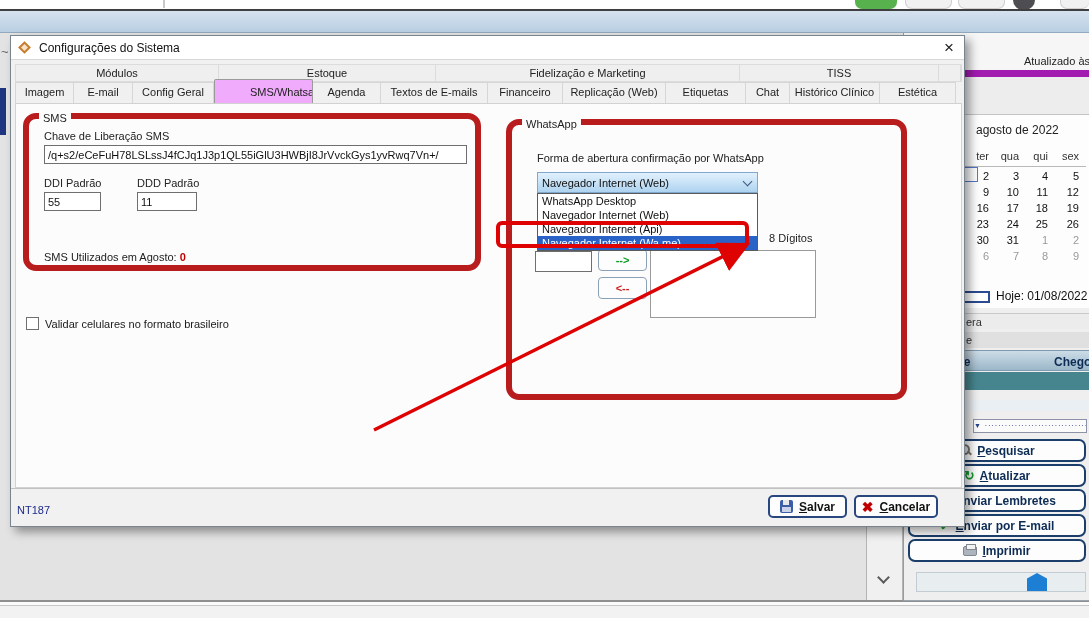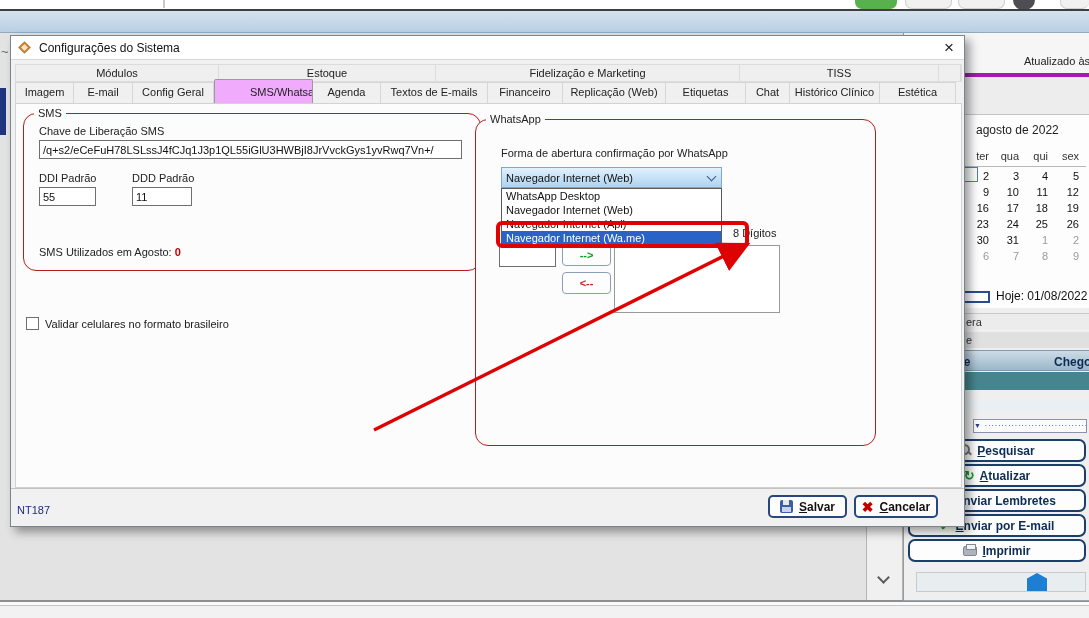--- a/index.html
+++ b/index.html
@@ -25,21 +25,21 @@
   .bottom-line2 { left:0; top:605px; width:1089px; height:1px; background:#c6c6c6; }
   .bottom-rest { left:0; top:606px; width:1089px; height:12px; background:#f2f2f2; }
   .bg-lower { left:0; top:33px; width:903px; height:568px; background:#e3e3e3; }
 
   
   .vscroll { left:866px; top:340px; width:37px; height:260px; background:#f0f0f0; border-left:1px solid #b5b5b5; border-right:1px solid #b5b5b5; z-index:2; }
   .vscroll .chev { position:absolute; left:12px; bottom:18px; width:9px; height:9px; border-right:2px solid #5a5a5a; border-bottom:2px solid #5a5a5a; transform:rotate(45deg); }
 
   
   .panel { left:903px; top:33px; width:186px; height:568px; background:#efefef; border-left:1px solid #9a9a9a; z-index:3; }
-  .panel .topbar { position:absolute; left:0; top:0; width:186px; height:44px; background:#f6f6f6; border-bottom:4px solid #a21caf; }
+  .panel .topbar { position:absolute; left:0; top:0; width:186px; height:44px; background:#f6f6f6; border-bottom:7px solid #a21caf; }
   .panel .updated { position:absolute; right:0; top:22px; white-space:nowrap; color:#222; }
   .panel .midbar { position:absolute; left:0; top:44px; width:186px; height:38px; background:#ededed; border-bottom:1px solid #c4c4c4; }
   .panel .calarea { position:absolute; left:0; top:82px; width:186px; height:193px; background:#fdfdfd; }
   .cal-month { position:absolute; left:72px; top:8px; font-size:12px; color:#222; }
   .cal-head { position:absolute; left:64px; top:35px; display:grid; grid-template-columns:30px 30px 29px 31px; }
   .cal-head div { text-align:right; padding-right:9px; font-size:11px; color:#333; }
   .cal-line { position:absolute; left:50px; top:51px; width:132px; height:1px; background:#b9b9b9; }
   .cal-grid { position:absolute; left:64px; top:55px; display:grid; grid-template-columns:30px 30px 29px 31px; grid-auto-rows:16px; }
   .cal-grid div { text-align:right; padding-right:9px; font-size:11px; color:#111; }
   .cal-grid div.other { color:#9a9a9a; }
@@ -83,25 +83,25 @@
   .titlebar .dia { position:absolute; left:9px; top:7px; }
   .titlebar .close { position:absolute; right:10px; top:2px; font-size:17px; color:#222; cursor:pointer; }
   .tabgroups { position:absolute; left:4px; top:28px; width:947px; height:18px; display:flex; background:#efefef; border:1px solid #dcdcdc; }
   .tabgroups div { border-right:1px solid #dcdcdc; text-align:center; line-height:16px; color:#222; }
   .tabs { position:absolute; left:4px; top:46px; width:947px; height:39px; display:flex; }
   .tabs div { border:1px solid #d6d6d6; border-left:none; background:#f0f0f0; text-align:center; line-height:19px; color:#222; cursor:pointer; white-space:nowrap; overflow:hidden; }
   .tabs div:first-child { border-left:1px solid #d6d6d6; }
   .tabs div.active { background:#f0abfc; border:1px solid #9a9a9a; border-bottom:none; margin-top:-3px; height:24px; line-height:24px; border-radius:2px 2px 0 0; position:relative; z-index:2;padding-left:35px; }
   .content { position:absolute; left:4px; top:67px; width:947px; height:385px; background:#fcfcfc; border:1px solid #d2d2d2; }
 
-  .groupbox { position:absolute; border:1px solid #b91c1c; border-radius:13px; background:#fcfcfc; }
+  .groupbox { position:absolute; border:6px solid #b91c1c; border-radius:13px; background:#fcfcfc; }
   .legend { position:absolute; top:-7px; left:10px; background:#fcfcfc; padding:0 4px; color:#222; }
 
   .gb-sms { left:12px; top:77px; width:458px; height:158px; }
-  .gb-wa  { left:464px; top:83px; width:401px; height:327px; }
+  .gb-wa  { left:495px; top:83px; width:401px; height:281px; }
 
   .field-label { position:absolute; color:#222; }
   .tbox { position:absolute; border:1px solid #6f6f6f; background:#fff; font-family:"Liberation Sans",sans-serif; font-size:11px; color:#111; padding:1px 3px; }
   .checkrow { position:absolute; display:flex; align-items:center; gap:6px; }
   .cbox { width:13px; height:13px; border:1px solid #6f6f6f; background:#fff; position:relative; flex:none; cursor:pointer; }
   .cbox.checked::after { content:"✓"; position:absolute; left:1px; top:-2px; font-size:12px; color:#222; }
   .usage { position:absolute; color:#222; }
   .usage b { color:#c00000; }
 
   .combo { position:absolute; left:25px; top:47px; width:221px; height:21px; background:linear-gradient(#e2f1fd,#aed3f0); border:1px solid #7fa8cc; display:flex; align-items:center; cursor:pointer; }

